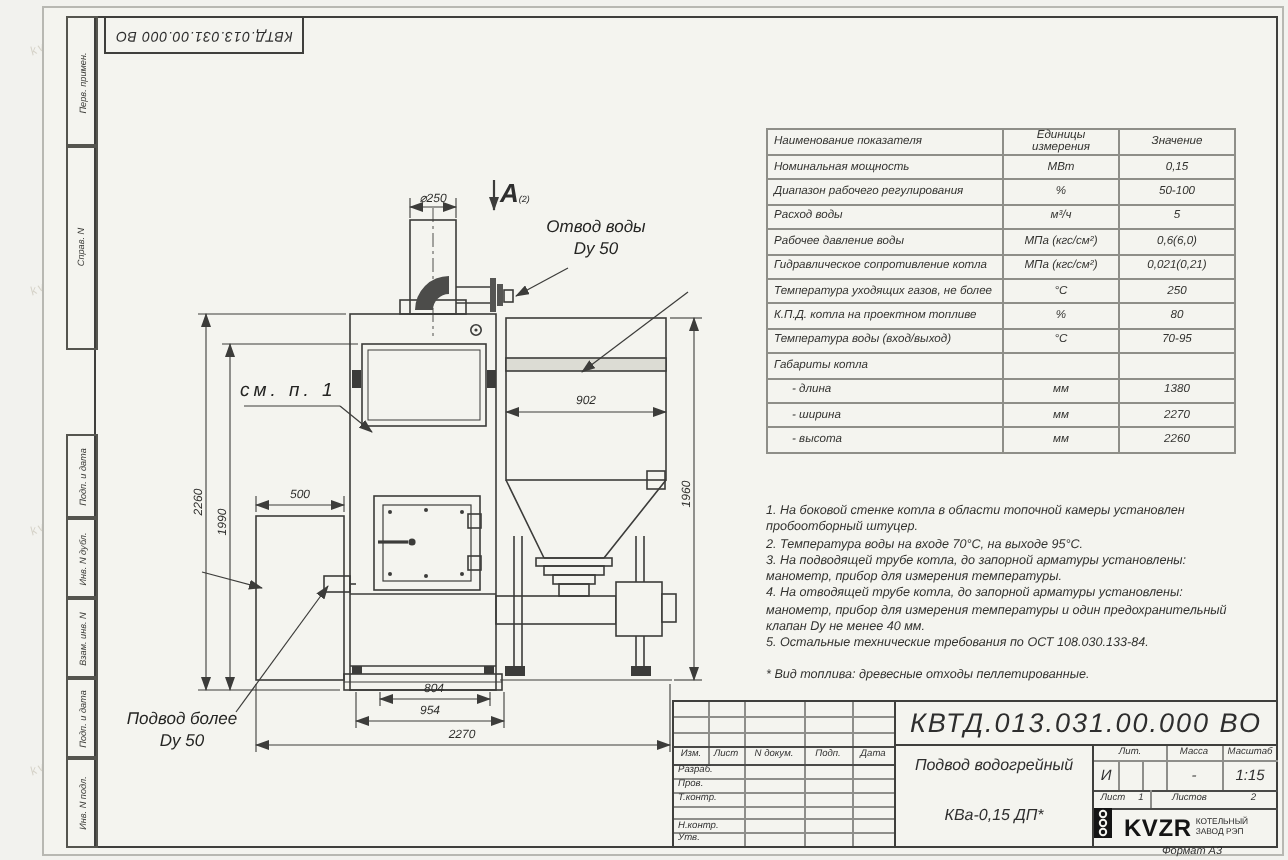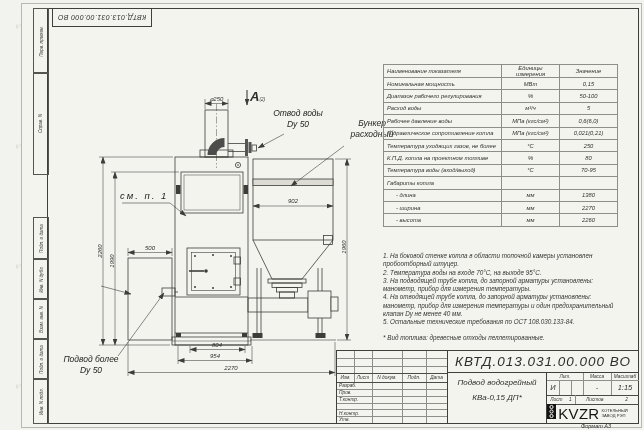--- a/index.html
+++ b/index.html
@@ -219,24 +219,20 @@
 
   <div class="abs" style="left:250px;top:89px;font-size:13px;font-style:italic;font-weight:bold;z-index:3;">
     <span>А</span><span style="font-size:4.5px;font-weight:normal;">(2)</span>
   </div>
   <div class="dim ctr" style="left:202px;top:95px;width:29px;z-index:3;">⌀250</div>
 
   <div class="callout" style="left:266px;top:108px;width:64px;z-index:3;">
     <div>Отвод воды</div>
     <div>Dy 50</div>
   </div>
-  <div class="callout" style="left:334px;top:118px;width:76px;z-index:3;">
-    <div>Бункер</div>
-    <div>расходный</div>
-  </div>
   <div class="callout nw" style="left:120px;top:190px;font-size:9.5px;letter-spacing:2px;z-index:3;">см. п. 1</div>
   <div class="callout" style="left:58px;top:354px;width:66px;z-index:3;">
     <div>Подвод более</div>
     <div>Dy 50</div>
   </div>
 
   <div class="dim vdim ctr" style="left:85px;top:248px;width:30px;z-index:3;">2260</div>
   <div class="dim vdim ctr" style="left:97px;top:258px;width:30px;z-index:3;">1990</div>
   <div class="dim ctr" style="left:136px;top:245px;width:28px;z-index:3;">500</div>
   <div class="dim ctr" style="left:279px;top:198px;width:28px;z-index:3;">902</div>
@@ -356,21 +352,21 @@
 
     <div class="tb-label" style="left:2px;top:32.3px;">Разраб.</div>
     <div class="tb-label" style="left:2px;top:39.2px;">Пров.</div>
     <div class="tb-label" style="left:2px;top:46px;">Т.контр.</div>
     <div class="tb-label" style="left:2px;top:52.8px;"></div>
     <div class="tb-label" style="left:2px;top:59.6px;">Н.контр.</div>
     <div class="tb-label" style="left:2px;top:66.2px;">Утв.</div>
 
     <div class="abs ctr it" style="left:110px;top:22px;width:99px;height:50px;border-left:1.2px solid #3f3f3c;box-sizing:border-box;">
       <div style="margin-top:5px;font-size:8px;">Подвод водогрейный</div>
-      <div style="font-size:8px;margin-top:6px;">КВа-0,15  ДП*</div>
+      <div style="font-size:8px;margin-top:16px;">КВа-0,15  ДП*</div>
     </div>
 
     <div class="abs" style="left:209px;top:22px;width:92px;height:50px;border-left:1.2px solid #3f3f3c;box-sizing:border-box;">
       <div class="hr" style="left:0;top:7px;width:92px;"></div>
       <div class="hrk" style="left:0;top:22px;width:92px;"></div>
       <div class="hrk" style="left:0;top:31px;width:92px;"></div>
       <div class="vr" style="left:36px;top:0;height:22px;"></div>
       <div class="vr" style="left:64px;top:0;height:22px;"></div>
       <div class="vr" style="left:12px;top:7px;height:15px;"></div>
       <div class="vr" style="left:24px;top:7px;height:15px;"></div>
@@ -390,21 +386,21 @@
         <span class="tb-label" style="position:static;">2</span>
       </div>
 
       <div class="abs" style="left:0;top:31px;width:92px;height:19px;display:flex;align-items:center;justify-content:center;gap:2px;">
         <svg width="9" height="15" viewBox="0 0 9 15">
             <rect x="0" y="0" width="9" height="15" fill="#141414"></rect>
             <circle cx="4.5" cy="3" r="1.6" fill="none" stroke="#f4f4ef" stroke-width="1"></circle>
             <circle cx="4.5" cy="7.5" r="1.6" fill="none" stroke="#f4f4ef" stroke-width="1"></circle>
             <circle cx="4.5" cy="12" r="1.6" fill="none" stroke="#f4f4ef" stroke-width="1"></circle>
           </svg>
-        <span style="font-weight:normal;font-size:15px;letter-spacing:0.3px;color:#141414;">KVZR</span>
+        <span style="font-weight:bold;font-size:12px;letter-spacing:0.3px;color:#141414;">KVZR</span>
         <span style="display:inline-block;font-size:4.2px;line-height:4.6px;color:#2a2a2a;">
           <span style="display:block;">КОТЕЛЬНЫЙ</span>
           <span style="display:block;">ЗАВОД РЭП</span>
         </span>
       </div>
     </div>
   </div>
   <div class="abs ctr it" style="left:556px;top:422.5px;width:80px;font-size:5.5px;z-index:3;">Формат А3</div>
 
 </div>

